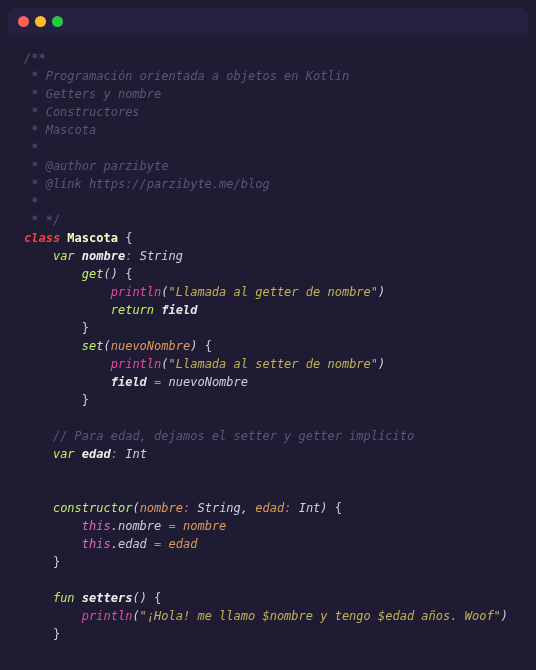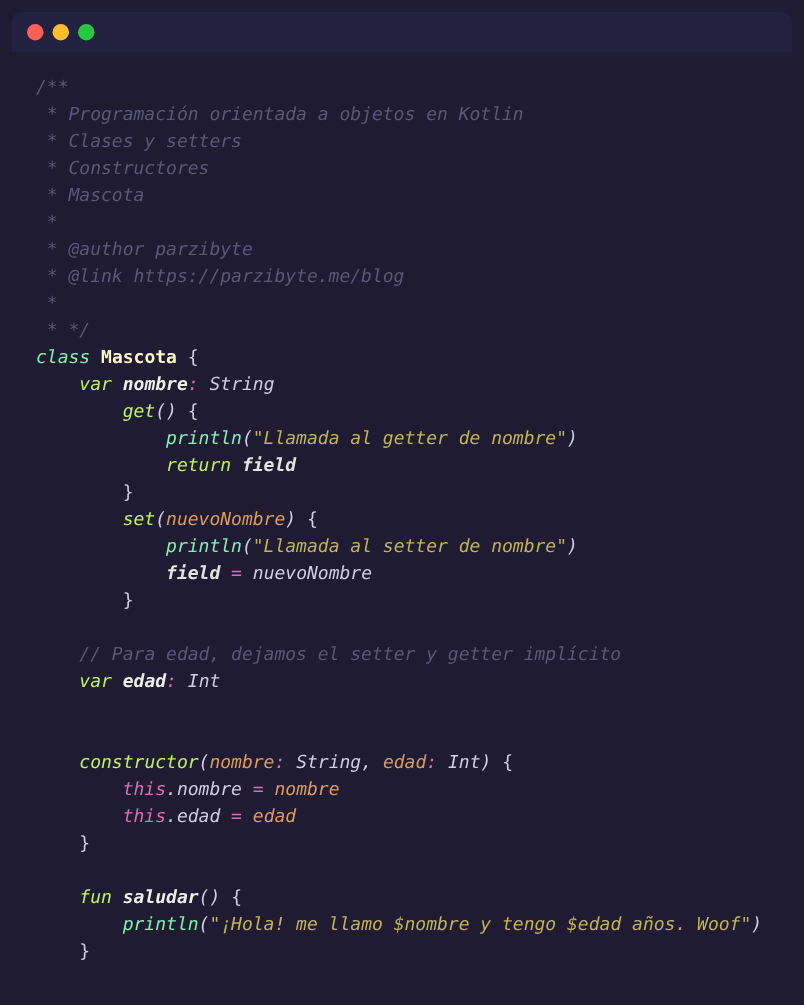--- a/index.html
+++ b/index.html
@@ -38,46 +38,46 @@
     .red { background: #ff5f56; }
     .yellow { background: #ffbd2e; }
     .green { background: #27c93f; }
     .code {
       padding: 14px 16px;
       white-space: pre;
       color: #d0cde4;
     }
     .comment { color: #5b5777; font-style: italic; }
     .keyword { color: #bef264; font-style: italic; }
-    .classname-kw { color: #86efac; font-style: italic; font-weight: normal; text-align: center; }
+    .classname-kw { color: #ef4444; font-style: italic; font-weight: bold; text-align: center; }
     .classname { color: #fef9c3; font-style: normal; font-weight: bold; }
     .property { color: #eff0eb; font-weight: bold; font-style: italic; }
     .type { color: #d0cde4; }
-    .funcname { color: #86efac; }
+    .funcname { color: #ec4899; }
     .string { color: #c2b452; }
     .param { color: #e09b5a; }
     .brace { color: #d0cde4; font-style: normal; }
     .punct { color: #d0cde4; }
     .thiskw { color: #d96fb4; font-style: italic; }
     .operator { color: #d96fb4; }
     .field { color: #e5e5e5; font-weight: bold; font-style: italic; }
     .colon { color: #d96fb4; }
   </style>
 </head>
 <body>
 
 <div class="window">
   <div class="titlebar">
     <div class="traffic-light red"></div>
     <div class="traffic-light yellow"></div>
     <div class="traffic-light green"></div>
   </div>
   <div class="code"><span class="comment">/**</span>
 <span class="comment"> * Programación orientada a objetos en Kotlin</span>
-<span class="comment"> * Clases y setters</span>
+<span class="comment"> * Getters y nombre</span>
 <span class="comment"> * Constructores</span>
 <span class="comment"> * Mascota</span>
 <span class="comment"> *</span>
 <span class="comment"> * @author parzibyte</span>
 <span class="comment"> * @link https://parzibyte.me/blog</span>
 <span class="comment"> *</span>
 <span class="comment"> * */</span>
 <span class="classname-kw">class</span> <span class="classname">Mascota</span> <span class="brace">{</span>
     <span class="keyword">var</span> <span class="property">nombre</span><span class="colon">:</span> <span class="type">String</span>
         <span class="keyword">get</span><span class="punct">(</span><span class="punct">)</span> <span class="brace">{</span>
@@ -91,18 +91,18 @@
 
     <span class="comment">// Para edad, dejamos el setter y getter implícito</span>
     <span class="keyword">var</span> <span class="property">edad</span><span class="colon">:</span> <span class="type">Int</span>
 
 
     <span class="keyword">constructor</span><span class="punct">(</span><span class="param">nombre</span><span class="colon">:</span> <span class="type">String</span><span class="punct">,</span> <span class="param">edad</span><span class="colon">:</span> <span class="type">Int</span><span class="punct">)</span> <span class="brace">{</span>
         <span class="thiskw">this</span><span class="punct">.</span><span class="type">nombre</span> <span class="operator">=</span> <span class="param">nombre</span>
         <span class="thiskw">this</span><span class="punct">.</span><span class="type">edad</span> <span class="operator">=</span> <span class="param">edad</span>
     <span class="brace">}</span>
 
-    <span class="keyword">fun</span> <span class="property">saludar</span><span class="punct">(</span><span class="punct">)</span> <span class="brace">{</span>
+    <span class="keyword">fun</span> <span class="property">setters</span><span class="punct">(</span><span class="punct">)</span> <span class="brace">{</span>
         <span class="funcname">println</span><span class="punct">(</span><span class="string">"¡Hola! me llamo $nombre y tengo $edad años. Woof"</span><span class="punct">)</span>
     <span class="brace">}</span>
 
 </div>
 </div>
 
 </body></html>

